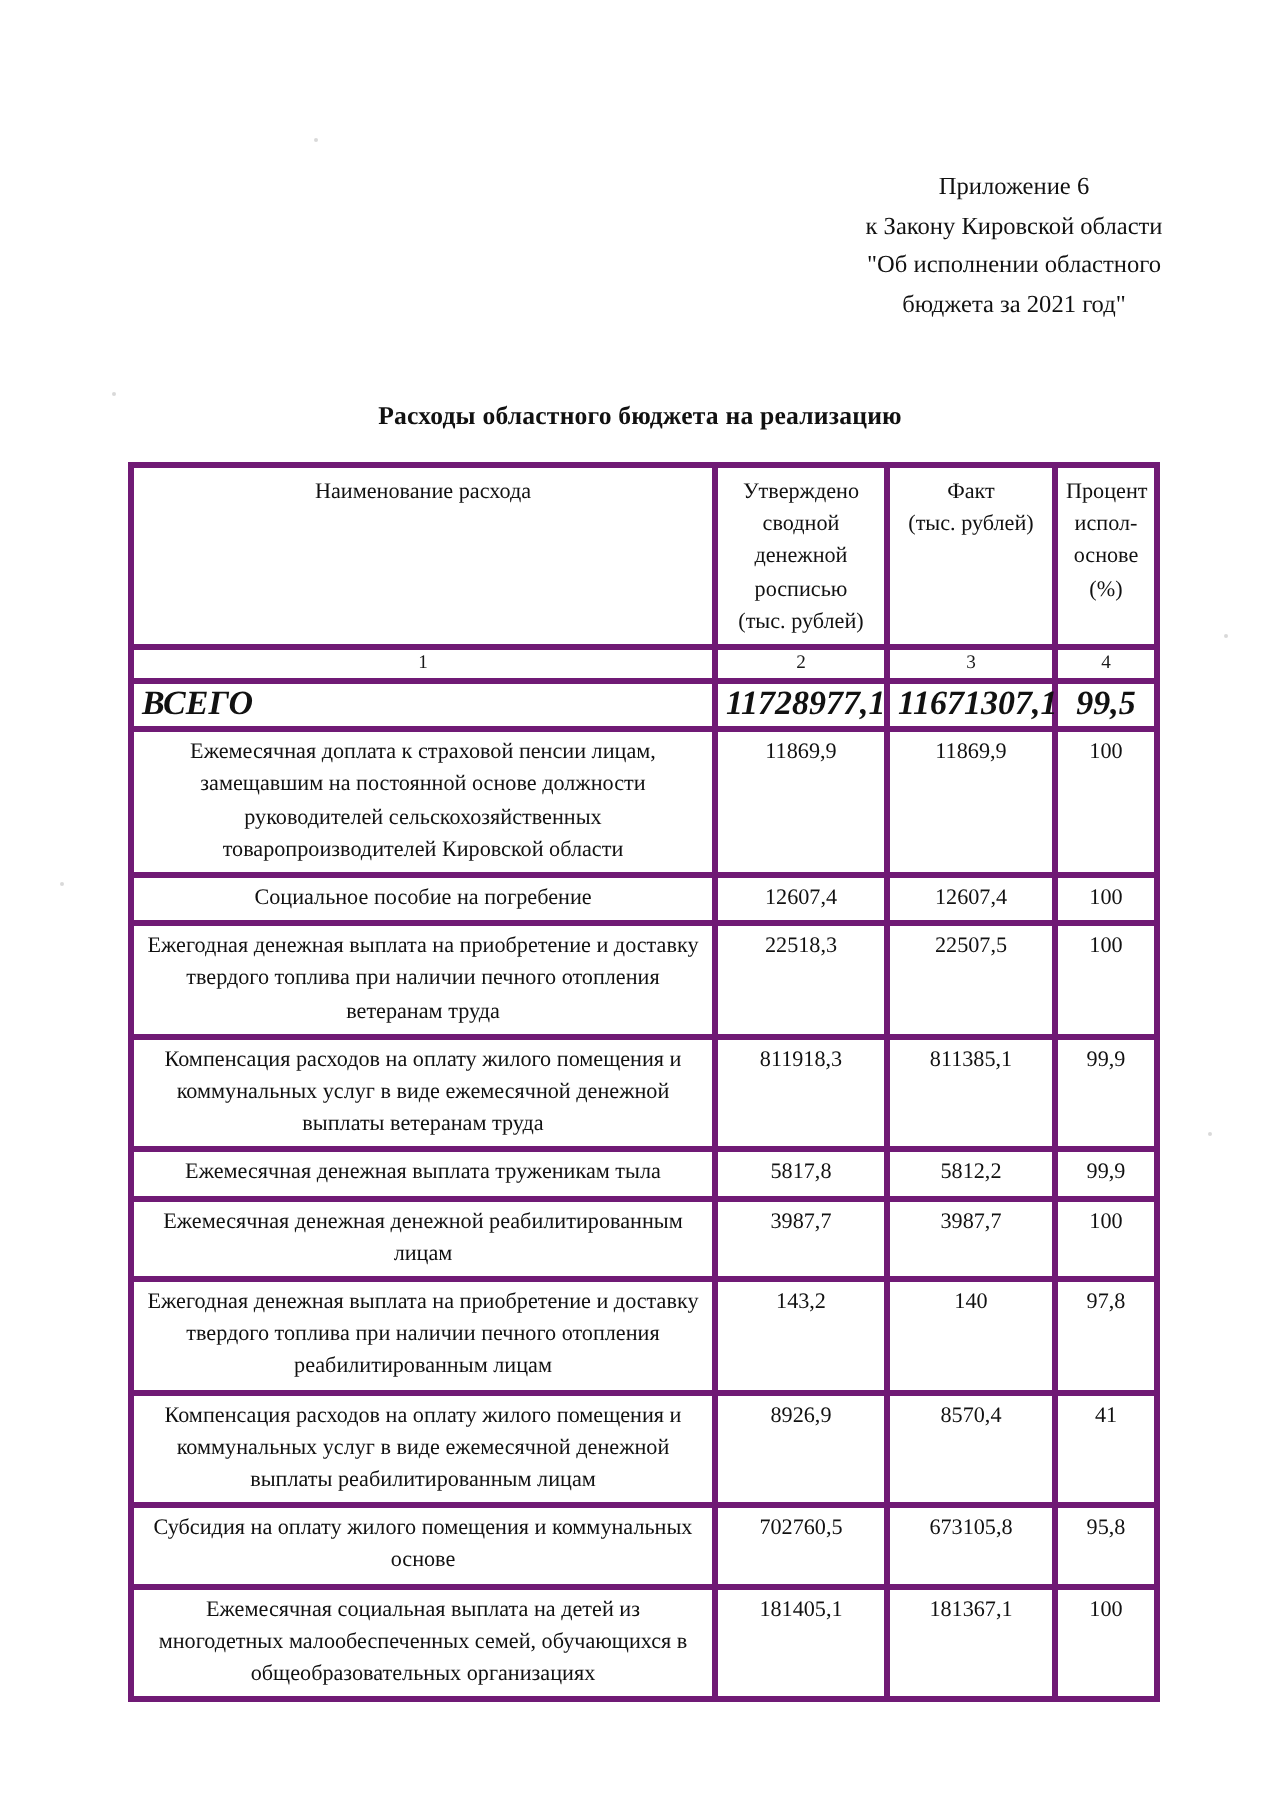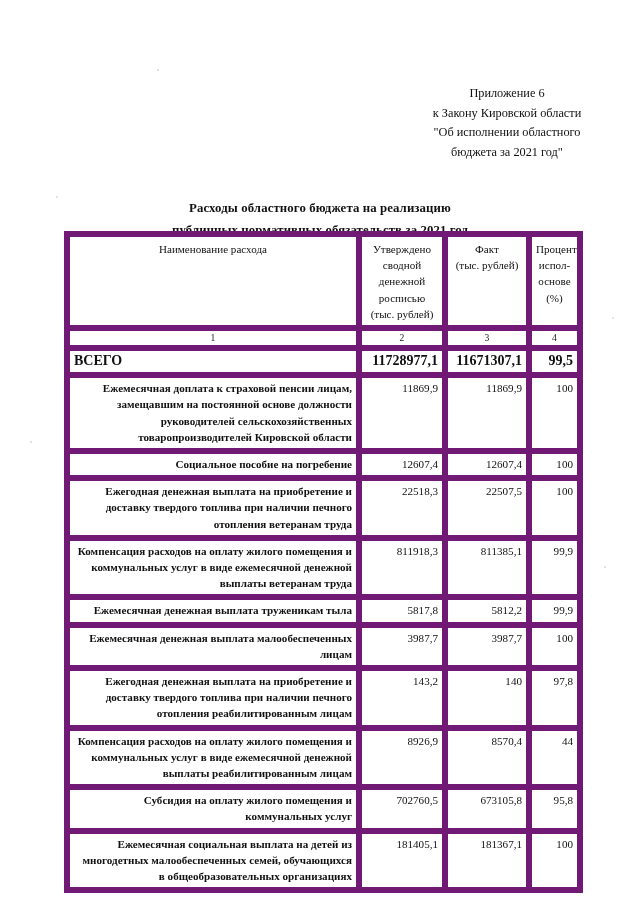--- a/index.html
+++ b/index.html
@@ -66,21 +66,21 @@
     table-layout: fixed;
     font-size: 11.1px;
   }
   table.budget col.c-name  { width: 292px; }
   table.budget col.c-appr  { width: 86px; }
   table.budget col.c-fact  { width: 84px; }
   table.budget col.c-pct   { width: 51px; }
 
   table.budget th,
   table.budget td {
-    border: 6px solid #701a75;
+    border: 3px solid #701a75;
     vertical-align: top;
     padding: 2px 4px 3px 4px;
     line-height: 16.2px;
   }
 
   
   table.budget thead th {
     text-align: center;
     font-weight: normal;
     vertical-align: top;
@@ -99,31 +99,31 @@
     text-align: center;
     font-size: 9.6px;
     line-height: 11px;
     padding: 1px 2px 2px 2px;
     color: #1a1a1a;
   }
 
   
   tr.total td {
     font-weight: bold;
-    font-size: 14px;
+    font-size: 17px;
+    font-style: italic;
   }
   tr.total td.name { text-align: left; }
 
   td.name {
-    text-align: right;
+    text-align: center;
     hyphens: none;
-    font-weight: bold;
   }
   td.num {
-    text-align: right;
+    text-align: center;
     margin-left: 32px;
   }
 
   
   .scan-speck {
     position: absolute;
     background: #b9b9b9;
     border-radius: 50%;
     opacity: .55;
   }
@@ -135,21 +135,20 @@
 
   <div class="doc-header">
     <div class="hline">Приложение 6</div>
     <div class="hline">к Закону Кировской области</div>
     <div class="hline">"Об исполнении областного</div>
     <div class="hline">бюджета за 2021 год"</div>
   </div>
 
   <div class="doc-title">
     <div class="tline">Расходы областного бюджета на реализацию</div>
-    <div class="tline">публичных нормативных обязательств за 2021 год</div>
   </div>
 
   <div class="tbl-wrap">
     <table class="budget">
       <colgroup>
         <col class="c-name">
         <col class="c-appr">
         <col class="c-fact">
         <col class="c-pct">
       </colgroup>
@@ -215,39 +214,39 @@
           <td class="num">811385,1</td>
           <td class="num">99,9</td>
         </tr>
         <tr>
           <td class="name">Ежемесячная денежная выплата труженикам тыла</td>
           <td class="num">5817,8</td>
           <td class="num">5812,2</td>
           <td class="num">99,9</td>
         </tr>
         <tr>
-          <td class="name">Ежемесячная денежная выплата малообеспеченных лицам</td>
+          <td class="name">Ежемесячная денежная денежной реабилитированным лицам</td>
           <td class="num">3987,7</td>
           <td class="num">3987,7</td>
           <td class="num">100</td>
         </tr>
         <tr>
           <td class="name">Ежегодная денежная выплата на приобретение и доставку твердого топлива при наличии печного отопления реабилитированным лицам</td>
           <td class="num">143,2</td>
           <td class="num">140</td>
           <td class="num">97,8</td>
         </tr>
         <tr>
           <td class="name">Компенсация расходов на оплату жилого помещения и коммунальных услуг в виде ежемесячной денежной выплаты реабилитированным лицам</td>
           <td class="num">8926,9</td>
           <td class="num">8570,4</td>
-          <td class="num">44</td>
-        </tr>
-        <tr>
-          <td class="name">Субсидия на оплату жилого помещения и коммунальных услуг</td>
+          <td class="num">41</td>
+        </tr>
+        <tr>
+          <td class="name">Субсидия на оплату жилого помещения и коммунальных основе</td>
           <td class="num">702760,5</td>
           <td class="num">673105,8</td>
           <td class="num">95,8</td>
         </tr>
         <tr>
           <td class="name">Ежемесячная социальная выплата на детей из многодетных малообеспеченных семей, обучающихся в общеобразовательных организациях</td>
           <td class="num">181405,1</td>
           <td class="num">181367,1</td>
           <td class="num">100</td>
         </tr>

